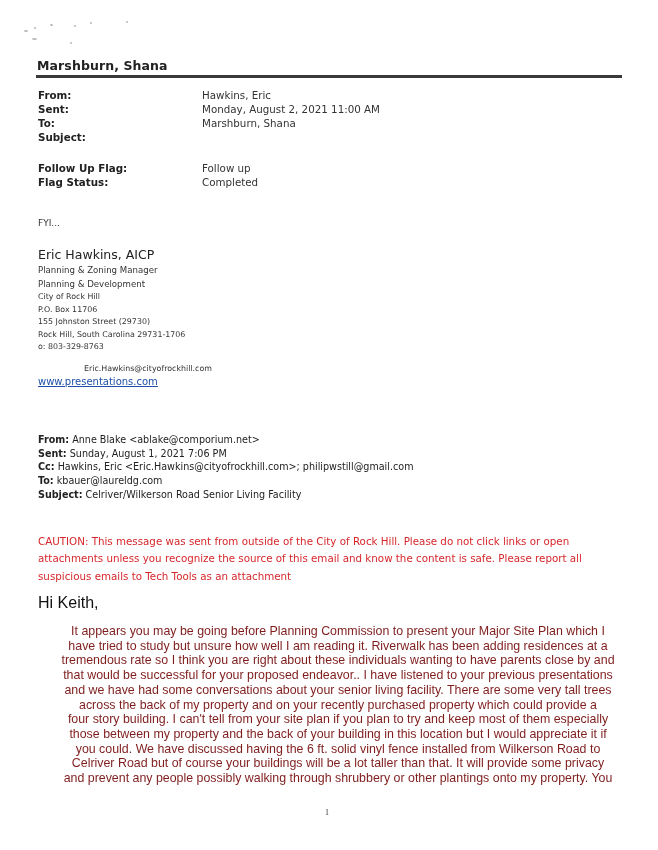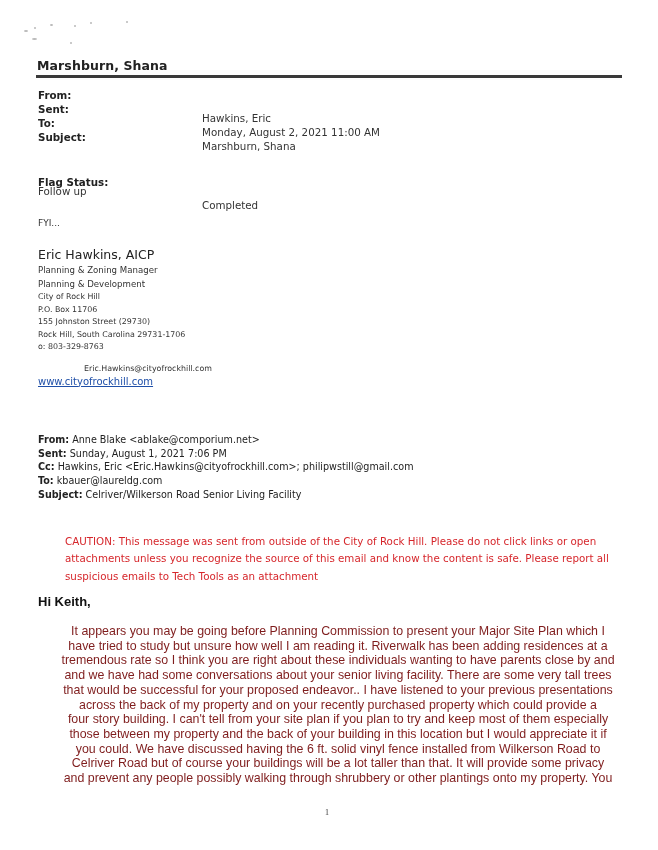--- a/index.html
+++ b/index.html
@@ -9,38 +9,38 @@
   .speck { position: absolute; background: #b9b9b9; border-radius: 50%; }
   .sans { font-family: "DejaVu Sans", "Liberation Sans", sans-serif; }
   .arial { font-family: "Liberation Sans", sans-serif; }
 
   .owner { position: absolute; left: 37px; top: 58px; font-size: 12.5px; font-weight: bold; color: #222; letter-spacing: 0.1px; }
   .owner-rule { position: absolute; left: 36px; top: 75px; width: 586px; height: 3px; background: #3a3a3a; }
 
   .hdr { position: absolute; left: 38px; font-size: 10.3px; line-height: 14px; }
   .hdr .row { display: flex; height: 14px; }
   .hdr .lbl { width: 164px; font-weight: bold; color: #222; }
-  .hdr .val { color: #333; margin-top: 23px; }
+  .hdr .val { color: #333; }
   .hdr1 { top: 88px; }
   .hdr2 { top: 161px; }
 
   .fyi { position: absolute; left: 38px; top: 218px; font-size: 9px; color: #333; }
   .sig { position: absolute; left: 38px; top: 247px; color: #333; }
   .sig .name { font-size: 12.5px; line-height: 16px; color: #222; }
   .sig .t1 { font-size: 8.6px; line-height: 14px; }
   .sig .t2 { font-size: 7.9px; line-height: 12.5px; }
   .sig .email { font-size: 7.9px; margin-top: 9px; line-height: 12px; padding-left: 46px; }
   .sig .web { font-size: 10px; color: #1f4fa8; text-decoration: underline; line-height: 14px; }
 
   .fwd { position: absolute; left: 38px; top: 433px; font-size: 9.6px; line-height: 13.7px; color: #222; }
   .fwd b { font-weight: bold; }
 
-  .caution { position: absolute; left: 38px; top: 533px; width: 590px; font-size: 10.3px; line-height: 17.3px; color: #d6262b; margin-left: 27px; }
+  .caution { position: absolute; left: 38px; top: 533px; width: 590px; font-size: 10.3px; line-height: 17.3px; color: #d6262b; }
 
-  .greet { position: absolute; left: 38px; top: 594px; font-size: 13px; color: #111; font-weight: bold; }
+  .greet { position: absolute; left: 38px; top: 594px; font-size: 16px; color: #111; }
   .body { position: absolute; left: 38px; top: 624px; width: 600px; font-size: 12.4px; line-height: 14.7px; color: #7f1d1d; text-align: center; }
   .body .line { white-space: nowrap; }
 
   .pagenum { position: absolute; left: 325px; top: 808px; font-size: 8px; color: #333; }
 </style>
 </head>
 <body>
 
 <div class="page">
 
@@ -71,61 +71,62 @@
       <span class="lbl">To:</span>
       <span class="val">Marshburn, Shana</span>
     </div>
     <div class="row">
       <span class="lbl">Subject:</span>
     </div>
   </div>
 
   <div class="hdr hdr2 sans">
     <div class="row">
+      <span class="lbl">Follow Up Flag:</span>
       <span class="val">Follow up</span>
     </div>
     <div class="row">
       <span class="lbl">Flag Status:</span>
       <span class="val">Completed</span>
     </div>
   </div>
 
   <div class="fyi sans">FYI...</div>
 
   <div class="sig sans">
     <div class="name">Eric Hawkins, AICP</div>
     <div class="t1">Planning &amp; Zoning Manager</div>
     <div class="t1">Planning &amp; Development</div>
     <div class="t2">City of Rock Hill</div>
     <div class="t2">P.O. Box 11706</div>
     <div class="t2">155 Johnston Street (29730)</div>
     <div class="t2">Rock Hill, South Carolina 29731-1706</div>
     <div class="t2">o: 803-329-8763</div>
     <div class="email">Eric.Hawkins@cityofrockhill.com</div>
-    <div class="web">www.cityofrockhill.com</div>
+    <div class="web">www.presentations.com</div>
   </div>
 
   <div class="fwd sans">
     <div><b>From:</b> <span>Anne Blake &lt;ablake@comporium.net&gt;</span></div>
     <div><b>Sent:</b> <span>Sunday, August 1, 2021 7:06 PM</span></div>
     <div><b>Cc:</b> <span>Hawkins, Eric &lt;Eric.Hawkins@cityofrockhill.com&gt;; philipwstill@gmail.com</span></div>
     <div><b>To:</b> <span>kbauer@laureldg.com</span></div>
     <div><b>Subject:</b> <span>Celriver/Wilkerson Road Senior Living Facility</span></div>
   </div>
 
   <div class="caution sans">CAUTION: This message was sent from outside of the City of Rock Hill. Please do not click links or open attachments unless you recognize the source of this email and know the content is safe. Please report all suspicious emails to Tech Tools as an attachment</div>
 
   <div class="greet arial">Hi Keith,</div>
 
   <div class="body arial">
     <div class="line">It appears you may be going before Planning Commission to present your Major Site Plan which I</div>
     <div class="line">have tried to study but unsure how well I am reading it. Riverwalk has been adding residences at a</div>
     <div class="line">tremendous rate so I think you are right about these individuals wanting to have parents close by and</div>
+    <div class="line">that would be successful for your proposed endeavor.. I have listened to your previous presentations</div>
     <div class="line">and we have had some conversations about your senior living facility.  There are some very tall trees</div>
-    <div class="line">that would be successful for your proposed endeavor.. I have listened to your previous presentations</div>
     <div class="line">across the back of my property and on your recently purchased property which could provide a</div>
     <div class="line">four story building.  I can't tell from your site plan if you plan to try and keep most of them especially</div>
     <div class="line">those between my property and the back of your building in this location but I would appreciate it if</div>
     <div class="line">you could.  We have discussed having the 6 ft. solid vinyl fence installed from Wilkerson Road to</div>
     <div class="line">Celriver Road but of course your buildings will be a lot taller than that.  It will provide some privacy</div>
     <div class="line">and prevent any people possibly walking through shrubbery or other plantings onto my property.  You</div>
   </div>
 
   <div class="pagenum" style="font-family:'Liberation Serif', serif;">1</div>
 </div>

